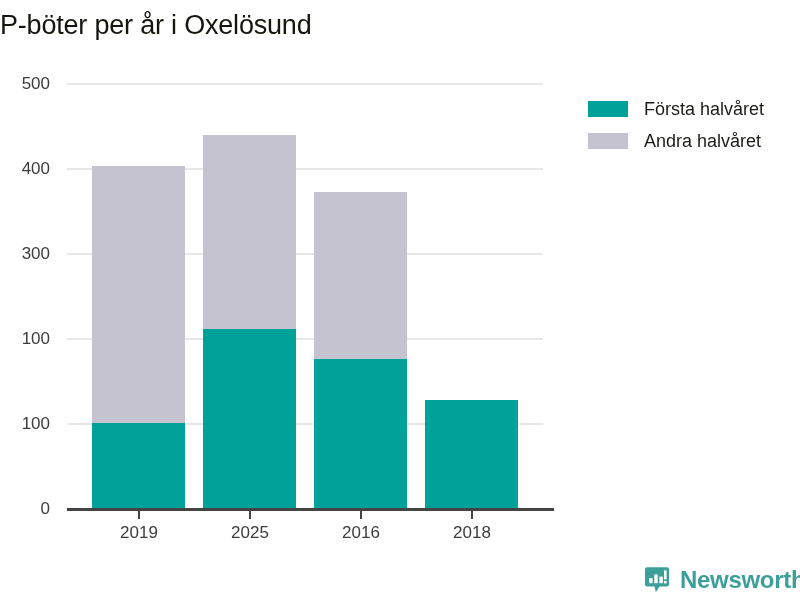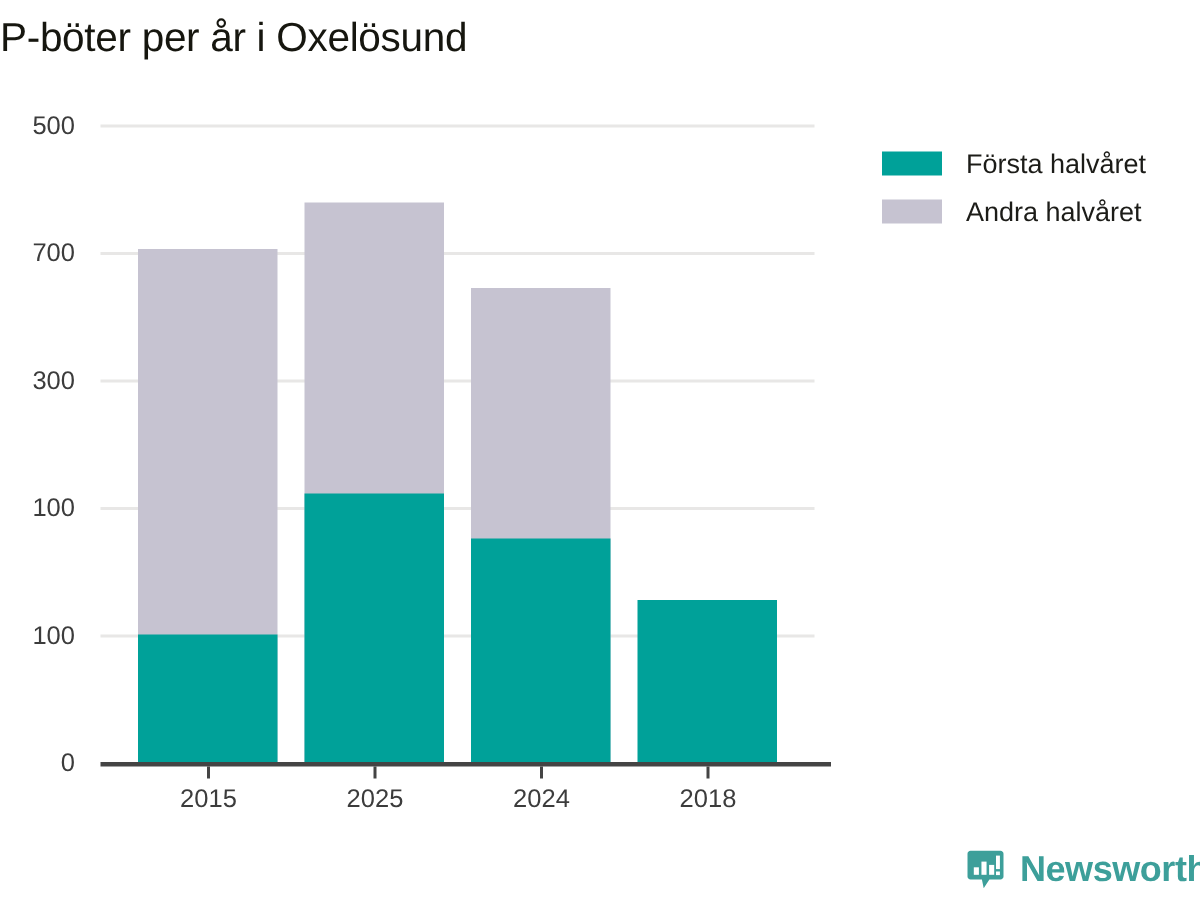--- a/index.html
+++ b/index.html
@@ -153,21 +153,21 @@
 </style>
 </head>
 <body>
 
 <div id="chart-root">
 
   <div class="chart-title">P-böter per år i Oxelösund</div>
 
   <div class="y-labels">
     <div class="y-label" style="top:74px">500</div>
-    <div class="y-label" style="top:159px">700</div>
+    <div class="y-label" style="top:159px">400</div>
     <div class="y-label" style="top:244px">300</div>
     <div class="y-label" style="top:329px">100</div>
     <div class="y-label" style="top:414px">100</div>
     <div class="y-label" style="top:499px">0</div>
   </div>
 
   <div class="plot-area">
     <div class="gridline" style="top:0px"></div>
     <div class="gridline" style="top:85px"></div>
     <div class="gridline" style="top:170px"></div>
@@ -186,23 +186,23 @@
     <div class="bar bar-lower" style="left:358px; width:93px; height:109px;"></div>
   </div>
 
   <div class="axis-baseline"></div>
 
   <div class="x-tick" style="left:138px"></div>
   <div class="x-tick" style="left:249px"></div>
   <div class="x-tick" style="left:360px"></div>
   <div class="x-tick" style="left:471px"></div>
 
-  <div class="x-label" style="left:92px;  top:523px">2015</div>
+  <div class="x-label" style="left:92px;  top:523px">2019</div>
   <div class="x-label" style="left:203px; top:523px">2025</div>
-  <div class="x-label" style="left:314px; top:523px">2024</div>
+  <div class="x-label" style="left:314px; top:523px">2016</div>
   <div class="x-label" style="left:425px; top:523px">2018</div>
 
   <div class="legend">
     <div class="legend-row">
       <span class="legend-swatch" style="background:#00a199"></span>
       <span class="legend-label">Första halvåret</span>
     </div>
     <div class="legend-row">
       <span class="legend-swatch" style="background:#c6c3d1"></span>
       <span class="legend-label">Andra halvåret</span>

